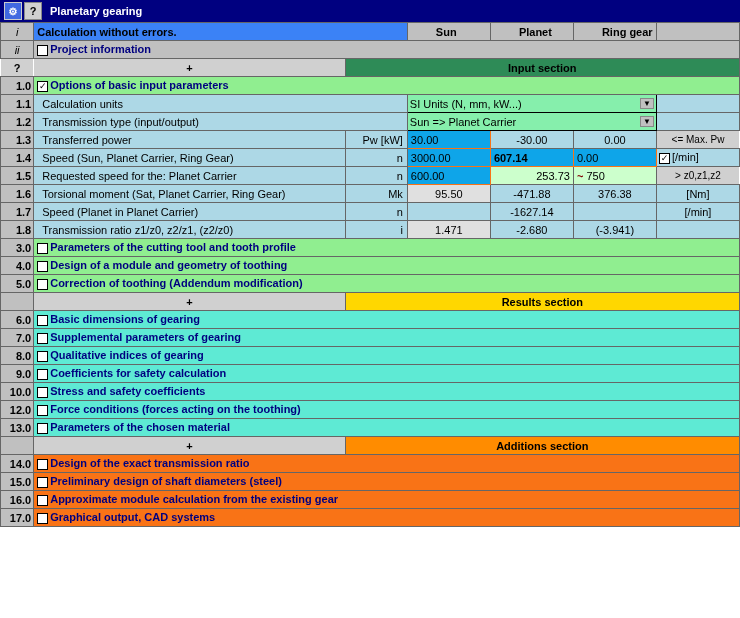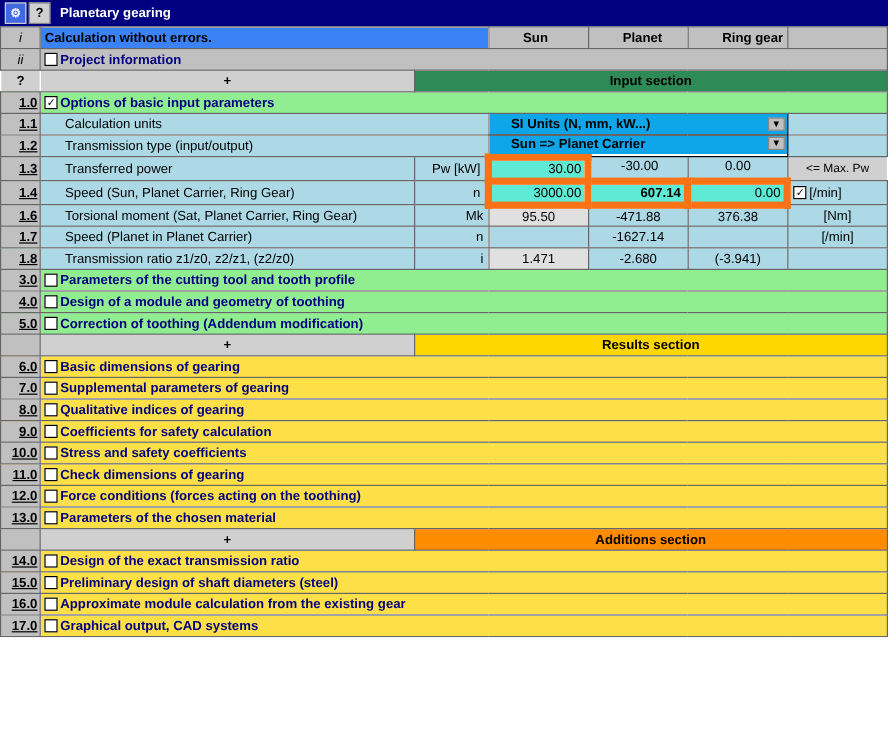--- a/index.html
+++ b/index.html
@@ -5,41 +5,41 @@
 * { box-sizing: border-box; margin: 0; padding: 0; }
 body { font-family: Arial, sans-serif; font-size: 11px; background: #fff; width: 740px; }
 .titlebar { background: #000080; color: #fff; font-weight: bold; padding: 2px 4px; display: flex; align-items: center; height: 22px; }
 .titlebar .icon { width: 18px; height: 18px; background: #4169E1; border: 1px solid #ccc; margin-right: 2px; display: flex; align-items: center; justify-content: center; font-size: 10px; }
 .titlebar .help { width: 18px; height: 18px; background: #d0d0d0; color: #000; border: 1px solid #888; margin-right: 8px; display: flex; align-items: center; justify-content: center; font-weight: bold; cursor: pointer; }
 table { border-collapse: collapse; width: 100%; table-layout: fixed; }
 td { border: 1px solid #666; padding: 1px 3px; height: 18px; vertical-align: middle; white-space: nowrap; overflow: hidden; }
 .hdr-gray { background: #c0c0c0; font-weight: bold; padding-left: 28px; }
 .info-row td:first-child { text-align: center; font-style: italic; width: 30px; background: #c0c0c0; }
 .info-row .msg { font-weight: bold; background: #3b82f6; }
-.num-col { width: 30px; text-align: right; background: #c0c0c0; font-weight: bold; padding-right: 2px; text-decoration: underline; }
+.num-col { width: 30px; text-align: right; background: #c0c0c0; font-weight: bold; padding-right: 2px; }
 .sec-green { background: #2e8b57; color: #000; font-weight: bold; text-align: center; }
 .sec-yellow { background: #ffd700; color: #000; font-weight: bold; text-align: center; margin-left: 39px; }
 .sec-orange { background: #ff8c00; color: #000; font-weight: bold; text-align: center; }
 .row-green { background: #90ee90; }
 .row-blue { background: #add8e6; }
-.row-yellow { background: #fde047; }
-.row-orange { background: #fde047; }
+.row-yellow { background: #5eead4; }
+.row-orange { background: #f97316; }
 .lbl { font-weight: bold; color: #000080; }
-.lbl-sub { color: #000; padding-left: 20px; margin-left: 14px; }
+.lbl-sub { color: #000; padding-left: 8px; margin-left: 14px; }
 .chk { display: inline-block; width: 11px; height: 11px; border: 1px solid #000; background: #fff; vertical-align: middle; margin-right: 2px; text-align: center; line-height: 9px; font-size: 9px; cursor: pointer; }
 .plus-btn { width: 16px; text-align: center; font-weight: bold; cursor: pointer; background: #d0d0d0; border: 1px outset #fff; }
 .q-btn { width: 16px; text-align: center; font-weight: bold; cursor: pointer; background: #d0d0d0; border: 1px outset #fff; }
-.val { text-align: right; background: #5eead4; border: 6px solid #f97316; }
+.val { text-align: left; background: #0ea5e9; border: 1px solid #f97316; }
 .val-bold { font-weight: bold; }
 .val-gray { text-align: center; background: #e0e0e0; margin-left: 45px; }
 .val-blue { text-align: center; background: #add8e6; }
 .val-green { text-align: center; background: #ccffcc; }
 .unit { text-align: right; padding-right: 4px; }
 .btn-side { background: #d0d0d0; border: 1px outset #fff; text-align: center; cursor: pointer; font-size: 10px; }
-.dropdown { background: #0ea5e9; border: 1px solid #000; padding: 0 18px; position: relative; font-weight: bold; }
+.dropdown { background: #86efac; border: 1px solid #000; padding: 0 2px; position: relative; }
 .dropdown::after { content: "▼"; position: absolute; right: 2px; font-size: 8px; background: #c0c0c0; padding: 0 2px; border: 1px solid #888; }
 .tilde { font-weight: bold; color: #800000; }
 </style>
 </head>
 <body>
 
 <div class="titlebar">
   <span class="icon">⚙</span>
   <span class="help">?</span>
   <span>Planetary gearing</span>
@@ -109,20 +109,29 @@
 <tr class="row-blue">
   <td class="num-col">1.4</td>
   <td class="lbl-sub">Speed (Sun, Planet Carrier, Ring Gear)</td>
   <td class="unit">n</td>
   <td class="val">3000.00</td>
   <td class="val val-bold">607.14</td>
   <td class="val">0.00</td>
   <td style="padding:0"><span class="chk" style="margin-left:2px">✓</span><span>[/min]</span></td>
 </tr>
 
+<tr class="row-blue">
+  <td class="num-col">1.5</td>
+  <td class="lbl-sub">Requested speed for the: Planet Carrier</td>
+  <td class="unit">n</td>
+  <td class="val">600.00</td>
+  <td class="val-green" style="text-align:right">253.73</td>
+  <td class="val-green" style="text-align:left"><span class="tilde">~</span> <span>750</span></td>
+  <td class="btn-side">&gt; z0,z1,z2</td>
+</tr>
 
 <tr class="row-blue">
   <td class="num-col">1.6</td>
   <td class="lbl-sub">Torsional moment (Sat, Planet Carrier, Ring Gear)</td>
   <td class="unit">Mk</td>
   <td class="val-gray">95.50</td>
   <td class="val-blue">-471.88</td>
   <td class="val-blue">376.38</td>
   <td style="text-align:center">[Nm]</td>
 </tr>
@@ -180,24 +189,20 @@
       </tr>
 <tr class="row-yellow">
         <td class="num-col">9.0</td>
         <td colspan="6"><span class="chk"></span><span class="lbl">Coefficients for safety calculation</span></td>
       </tr>
 <tr class="row-yellow">
         <td class="num-col">10.0</td>
         <td colspan="6"><span class="chk"></span><span class="lbl">Stress and safety coefficients</span></td>
       </tr>
 <tr class="row-yellow">
-        <td class="num-col">11.0</td>
-        <td colspan="6"><span class="chk"></span><span class="lbl">Check dimensions of gearing</span></td>
-      </tr>
-<tr class="row-yellow">
         <td class="num-col">12.0</td>
         <td colspan="6"><span class="chk"></span><span class="lbl">Force conditions (forces acting on the toothing)</span></td>
       </tr>
 <tr class="row-yellow">
         <td class="num-col">13.0</td>
         <td colspan="6"><span class="chk"></span><span class="lbl">Parameters of the chosen material</span></td>
       </tr>
 
 <tr>
   <td class="hdr-gray"></td>

